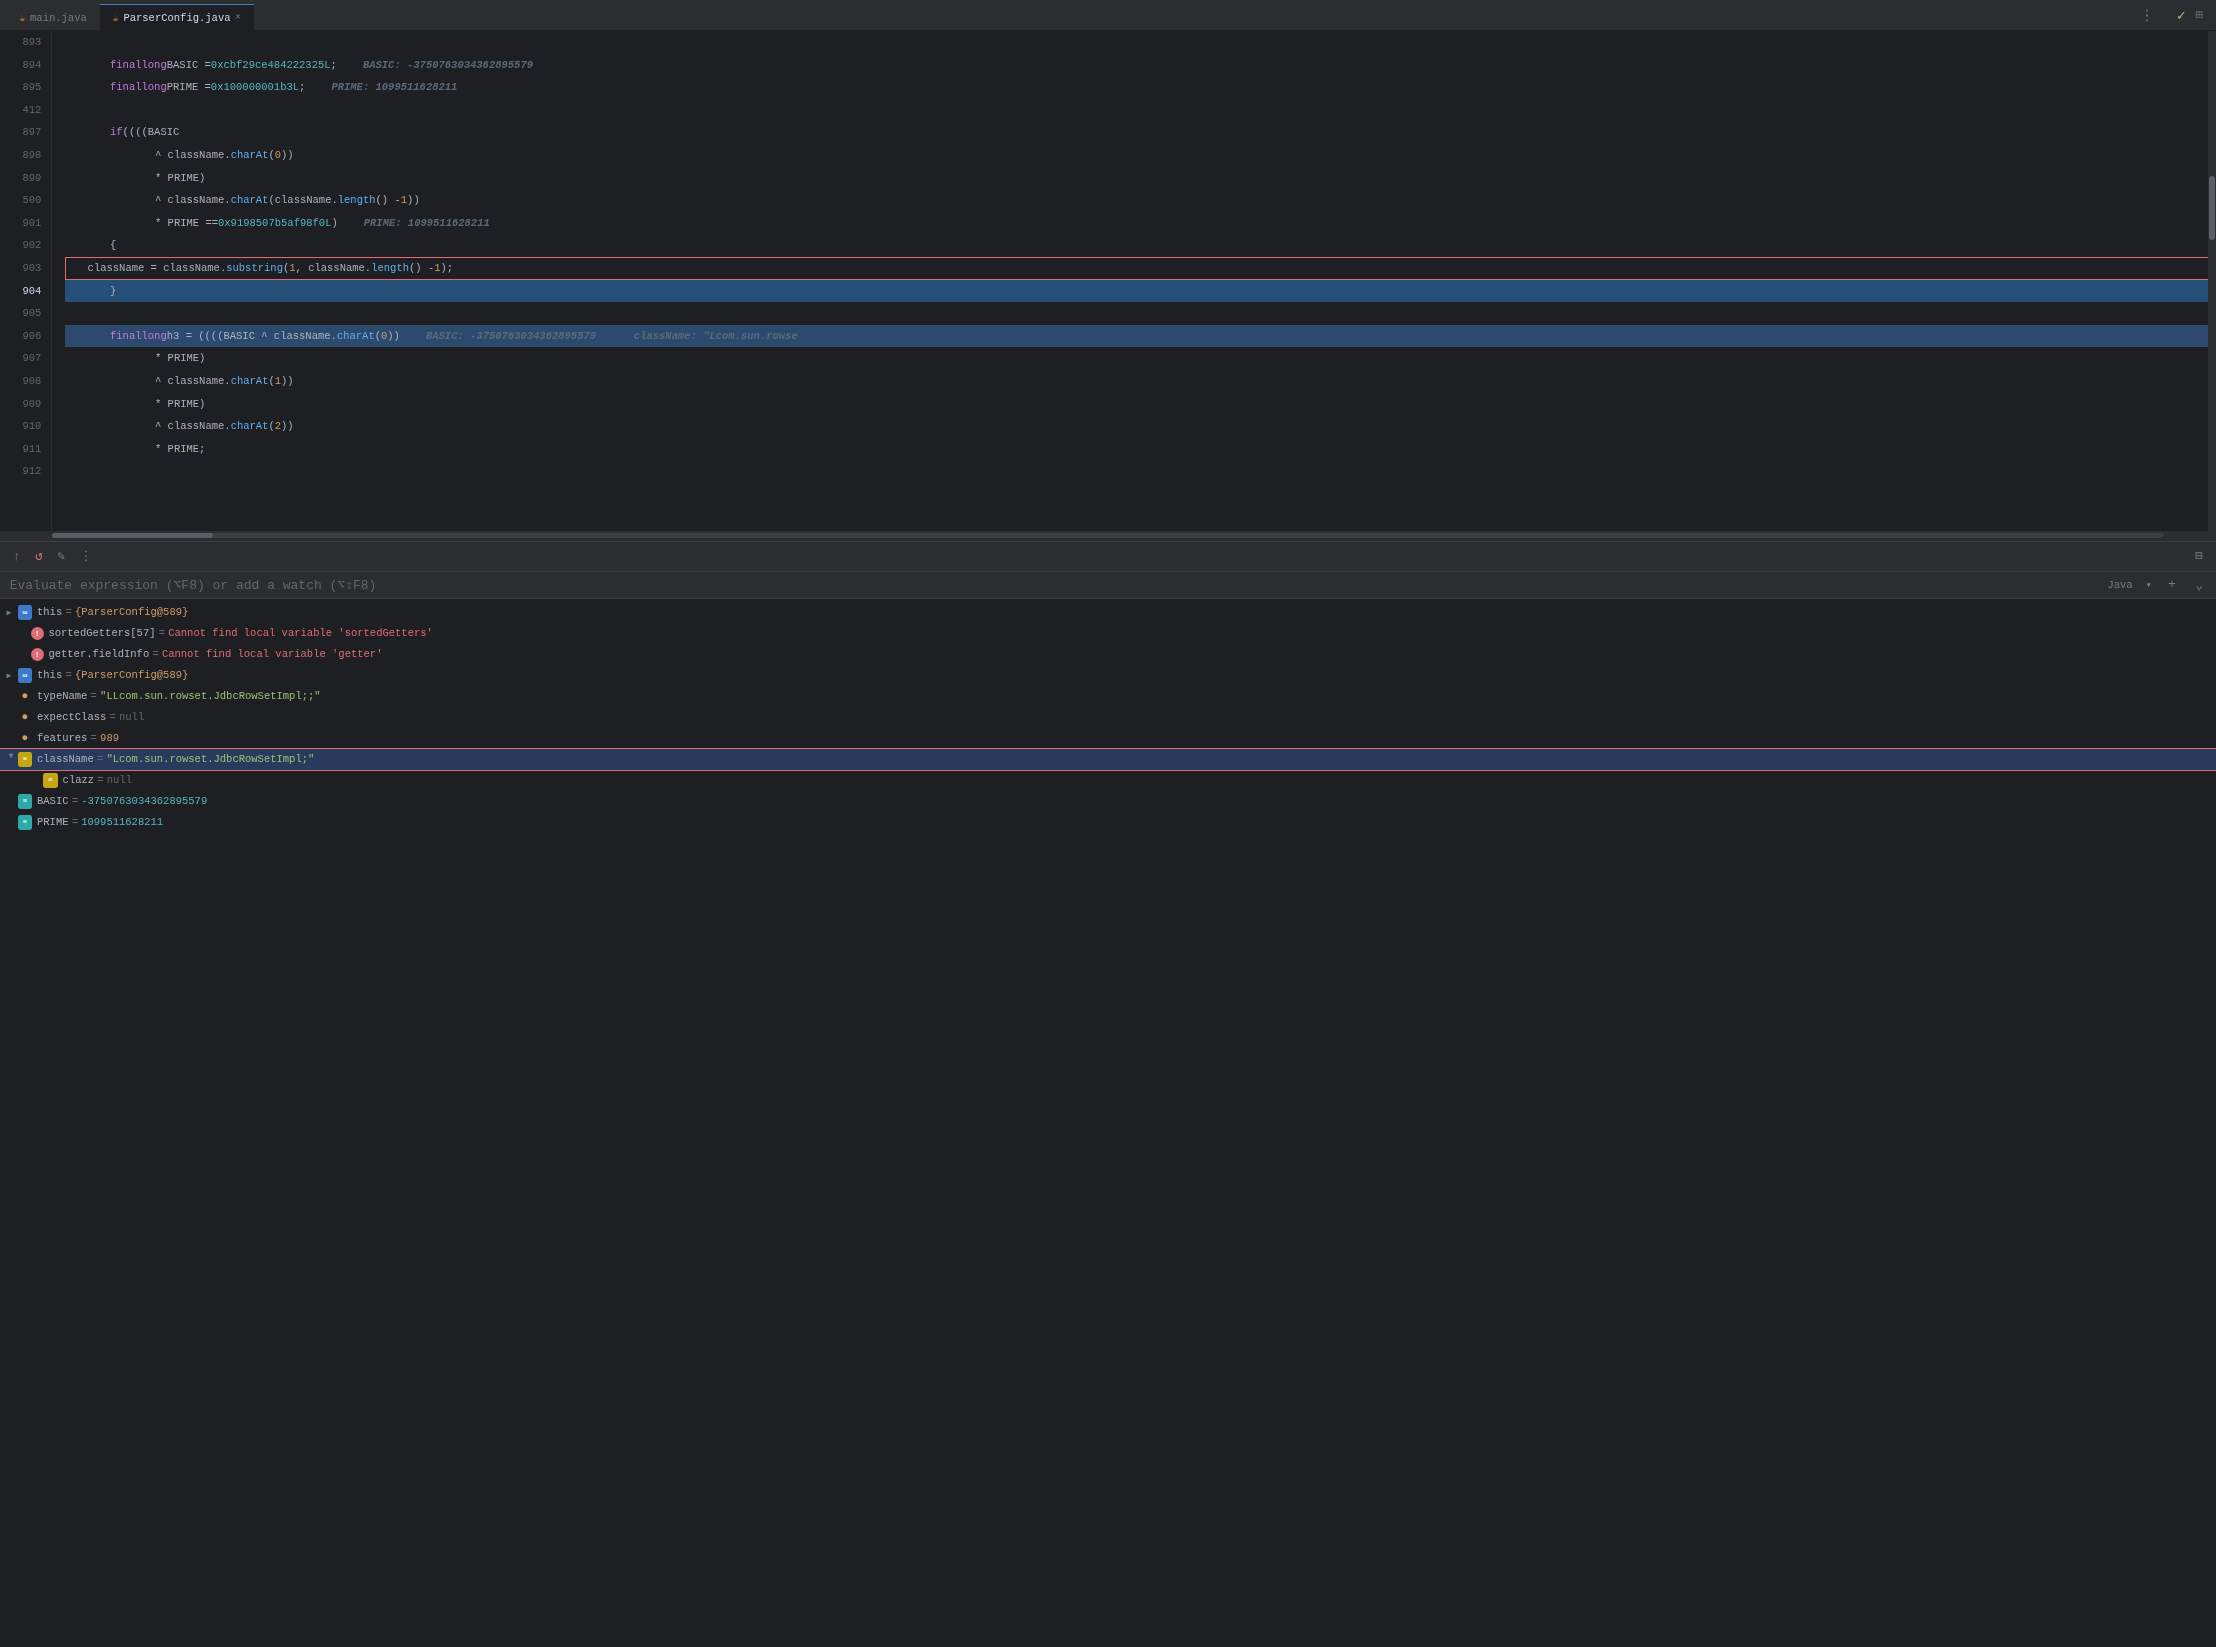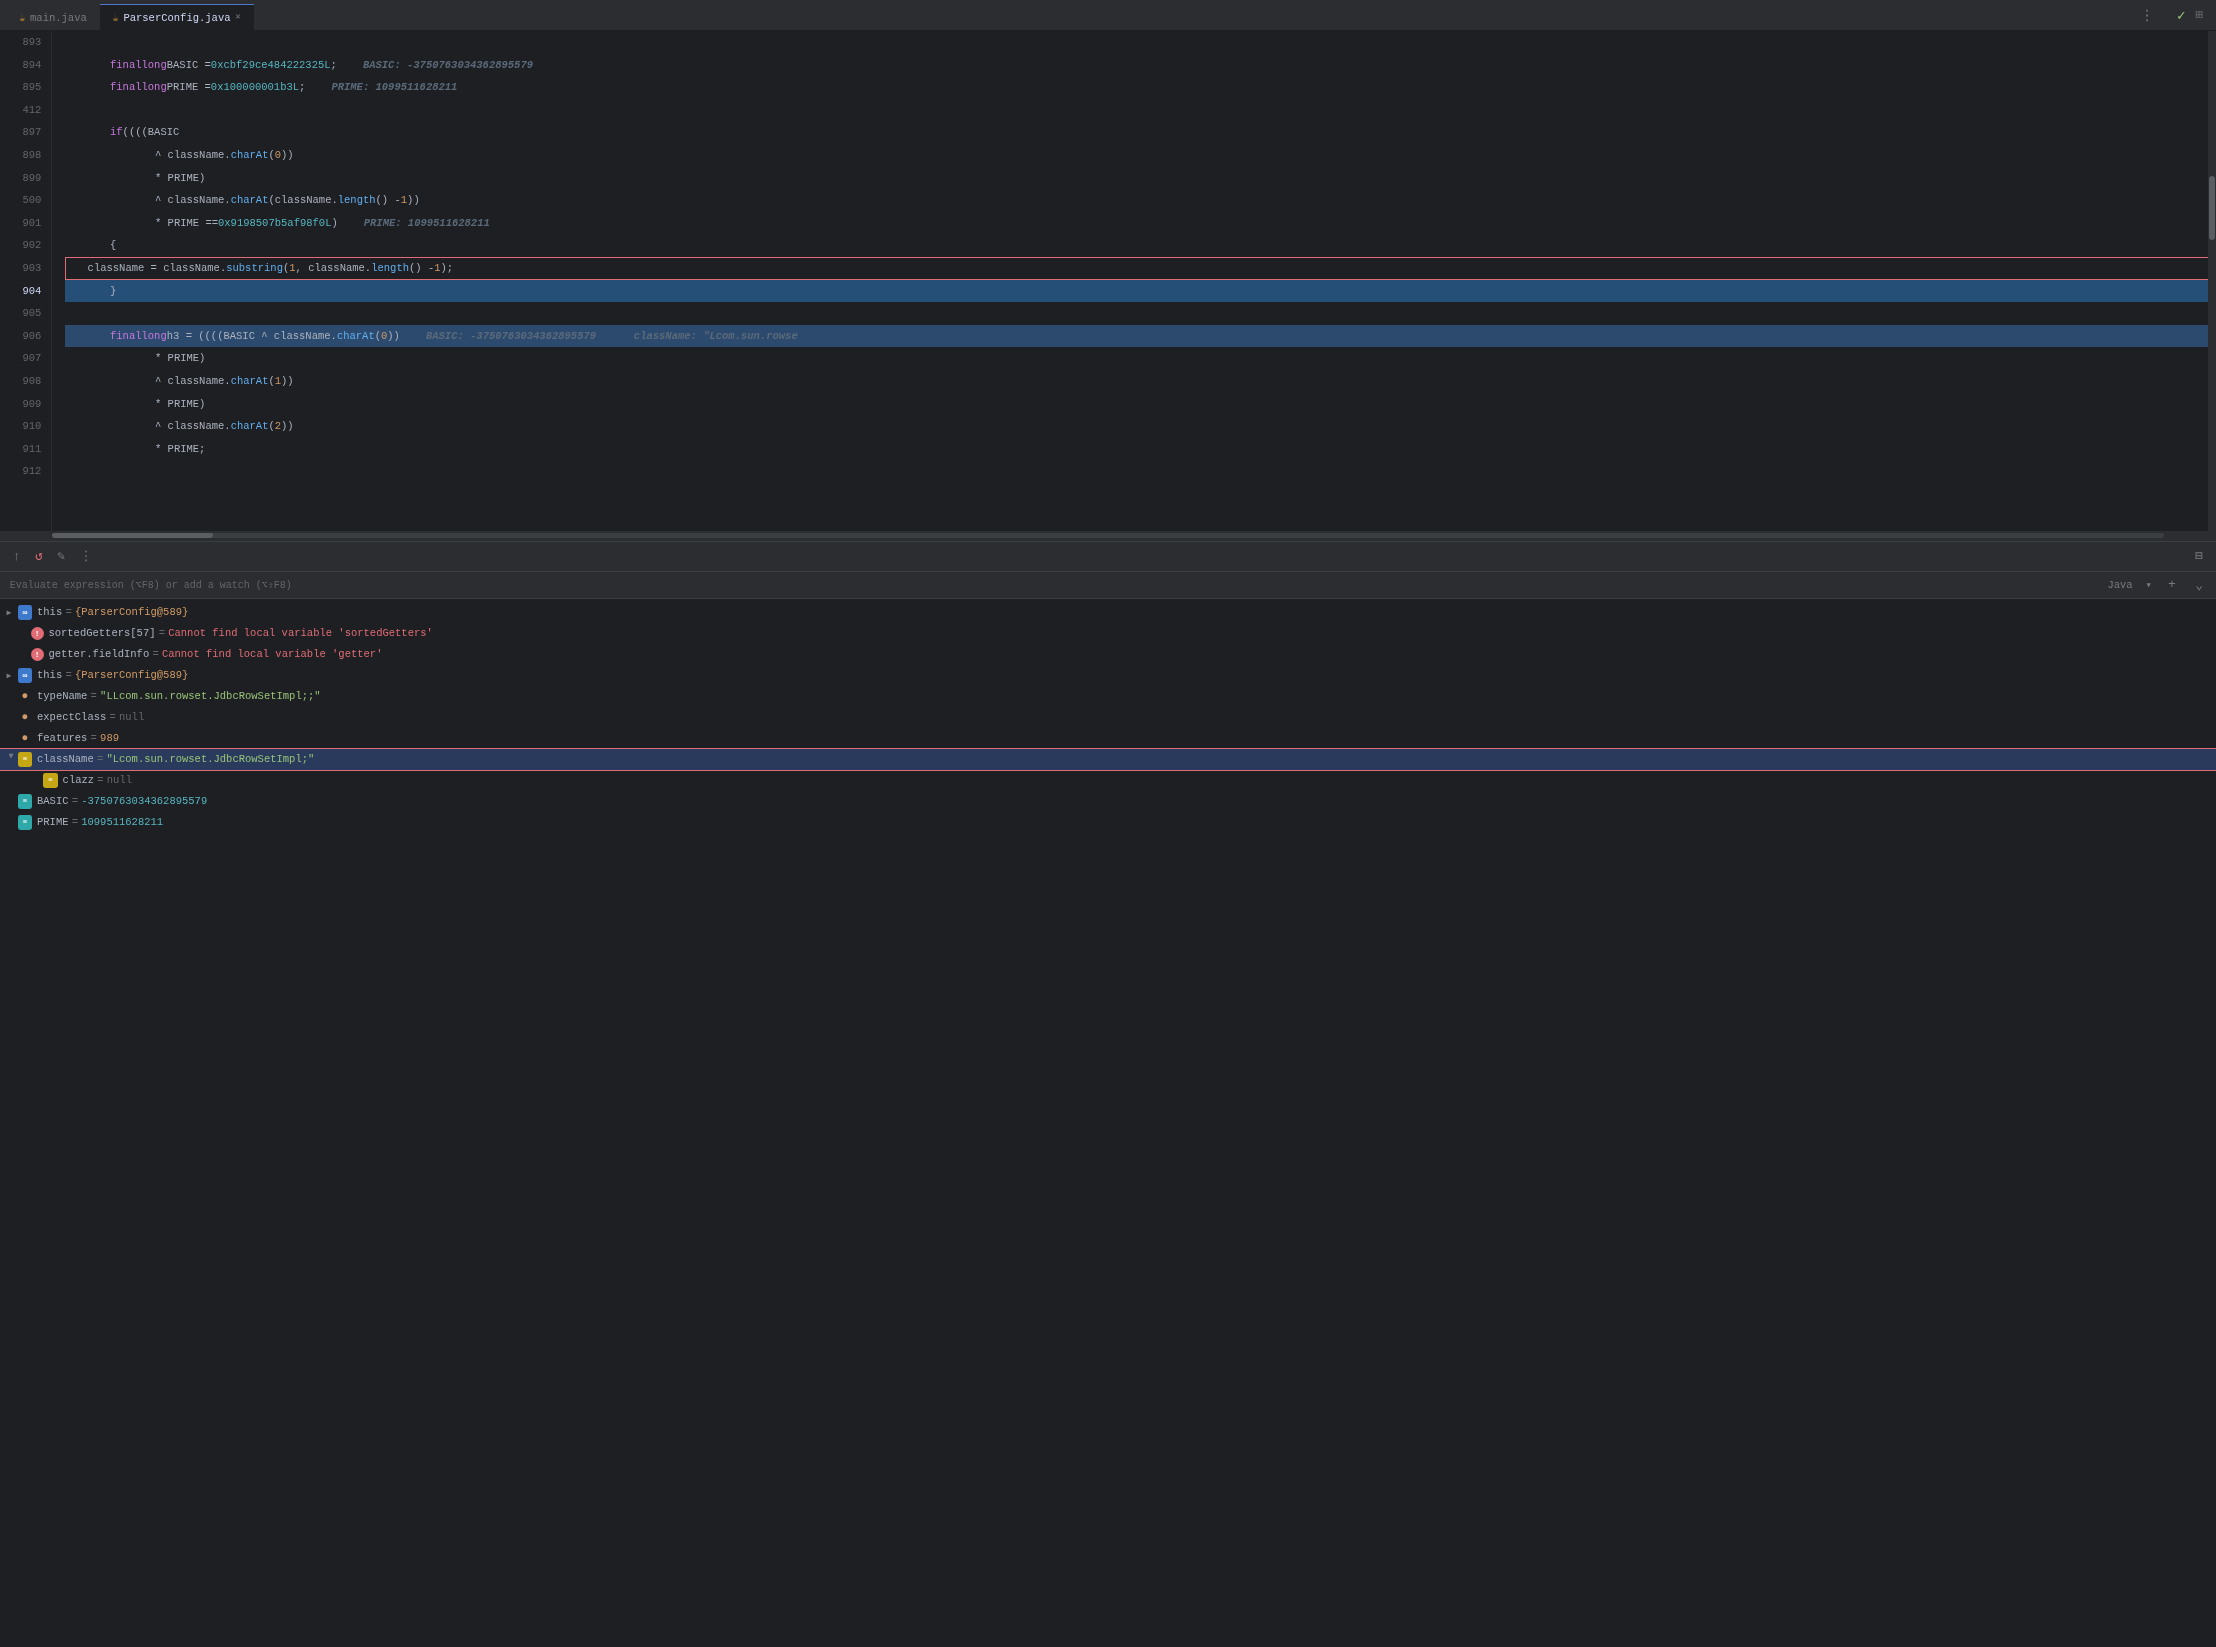--- a/index.html
+++ b/index.html
@@ -198,21 +198,21 @@
       background: #2b2d30;
       height: 27px;
       display: flex;
       align-items: center;
       padding: 0 9.7px;
       border-bottom: 0.8px solid #3c3f41;
       justify-content: space-between;
     }
     .debug-input-placeholder {
       color: #636669;
-      font-size: 10px;
+      font-size: 13px;
     }
     .debug-input-right {
       display: flex;
       align-items: center;
       gap: 13px;
       color: #787b80;
       font-size: 10.5px;
       text-align: right;
     }
 

